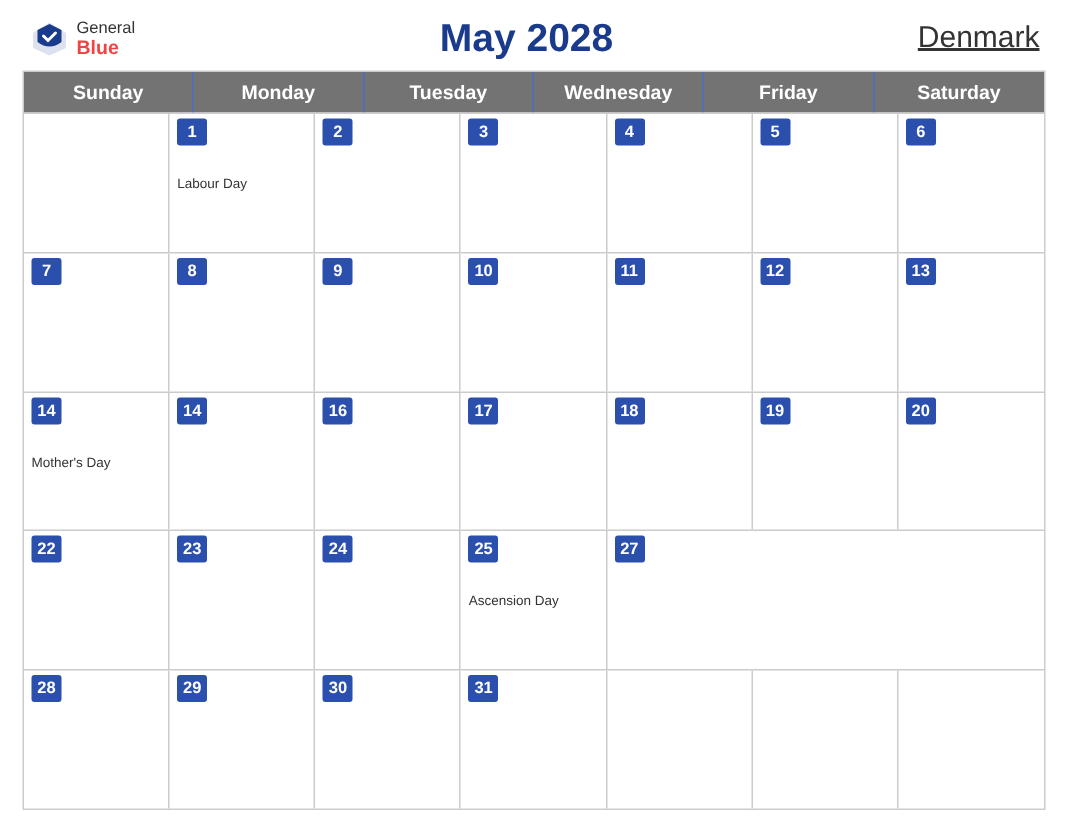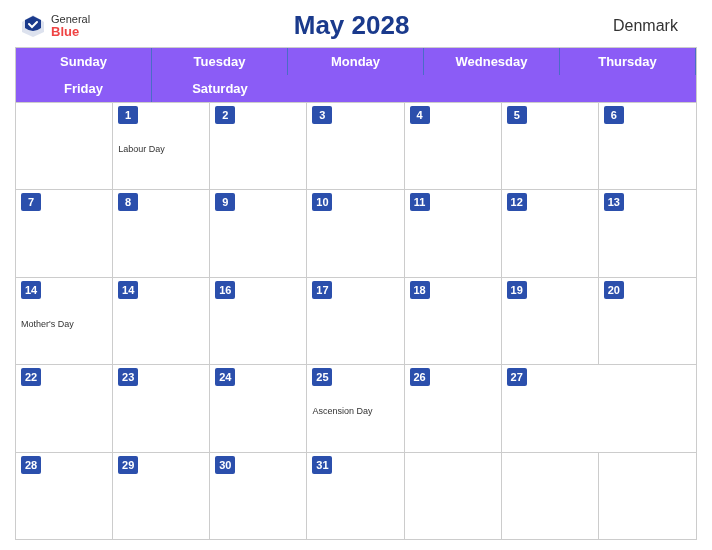--- a/index.html
+++ b/index.html
@@ -49,35 +49,36 @@
       height: 28px;
     }
     .title {
       font-size: 26px;
       color: #1a3a8c;
       font-weight: bold;
       text-align: center;
       flex: 1;
     }
     .country {
-      font-size: 16px;
+      font-size: 20px;
       color: #333;
       min-width: 80px;
-      text-align: left;
+      text-align: center;
+      text-decoration: underline;
     }
     .calendar {
       flex: 1;
       display: flex;
       flex-direction: column;
       border: 1px solid #ccc;
     }
     .day-headers {
       display: grid;
-      grid-template-columns: repeat(5, 1fr);
-      background: #8b5cf6;
+      grid-template-columns: repeat(6, 1fr);
+      background: #737373;
     }
     .day-header {
       color: white;
       text-align: center;
       padding: 6px 2px;
       font-size: 13px;
       font-weight: bold;
       border-right: 1px solid #4a6cc7;
     }
     .day-header:last-child {
@@ -145,24 +146,23 @@
         <span class="logo-blue">Blue</span>
       </div>
     </div>
     <div class="title">May 2028</div>
     <div class="country">Denmark</div>
   </div>
 
   <div class="calendar">
     <div class="day-headers">
       <div class="day-header">Sunday</div>
+      <div class="day-header">Monday</div>
       <div class="day-header">Tuesday</div>
-      <div class="day-header">Monday</div>
       <div class="day-header">Wednesday</div>
-      <div class="day-header">Thursday</div>
       <div class="day-header">Friday</div>
       <div class="day-header">Saturday</div>
     </div>
     <div class="weeks" id="weeks-container">
     <div class="week">
           <div class="cell cell-empty">
             <div class="cell-number"></div>
           </div>
           <div class="cell">
             <div class="cell-number">1</div>
@@ -239,23 +239,20 @@
             <div class="cell-number">23</div>
           </div>
           <div class="cell">
             <div class="cell-number">24</div>
           </div>
           <div class="cell">
             <div class="cell-number">25</div>
             <div class="cell-holiday">Ascension Day</div>
           </div>
           <div class="cell">
-            <div class="cell-number">26</div>
-          </div>
-          <div class="cell">
             <div class="cell-number">27</div>
           </div>
         </div>
         <div class="week">
           <div class="cell">
             <div class="cell-number">28</div>
           </div>
           <div class="cell">
             <div class="cell-number">29</div>
           </div>

